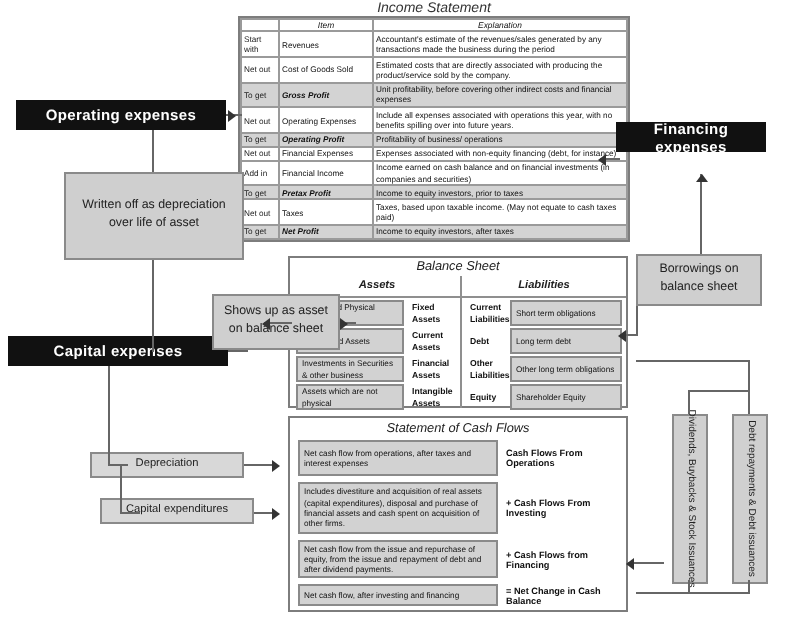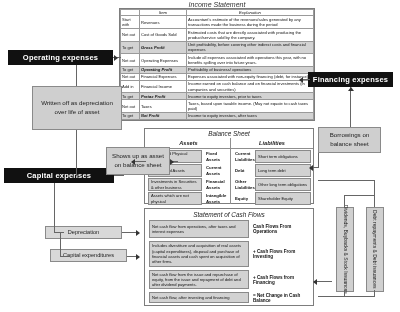--- a/index.html
+++ b/index.html
@@ -179,21 +179,21 @@
         <div class="cf-lab" style="top: 65.5px;">+ Cash Flows from Financing</div>
         <div class="cf-box" style="top: 83px; width: 100px; height: 11px;">Net cash flow, after investing and financing</div>
         <div class="cf-lab" style="top: 83.5px;">= Net Change in Cash Balance</div>
       </div>
   </div>
 
   <div class="blackbox" style="left:8px;top:50px;width:105px;height:15px;">Operating expenses</div>
 
   <div class="blackbox" style="left:4px;top:168px;width:110px;height:15px;">Capital expenses</div>
 
-  <div class="blackbox" style="left:308px;top:72px;width:85px;height:15px;">Financing expenses</div>
+  <div class="blackbox" style="left:308px;top:61px;width:75px;height:15px;">Financing expenses</div>
 
   <div class="greybox" style="left:32px;top:86px;width:90px;height:44px;">Written off as depreciation over life of asset</div>
 
   <div class="greybox" style="left:106px;top:147px;width:64px;height:28px;">Shows up as asset on balance sheet</div>
 
   <div class="greybox" style="left:318px;top:127px;width:63px;height:26px;">Borrowings on balance sheet</div>
 
   <div class="greybox light" style="left:45px;top:226px;width:77px;height:13px;font-size:5.6px;">Depreciation</div>
 
   <div class="greybox light" style="left:50px;top:249px;width:77px;height:13px;font-size:5.6px;">Capital expenditures</div>

